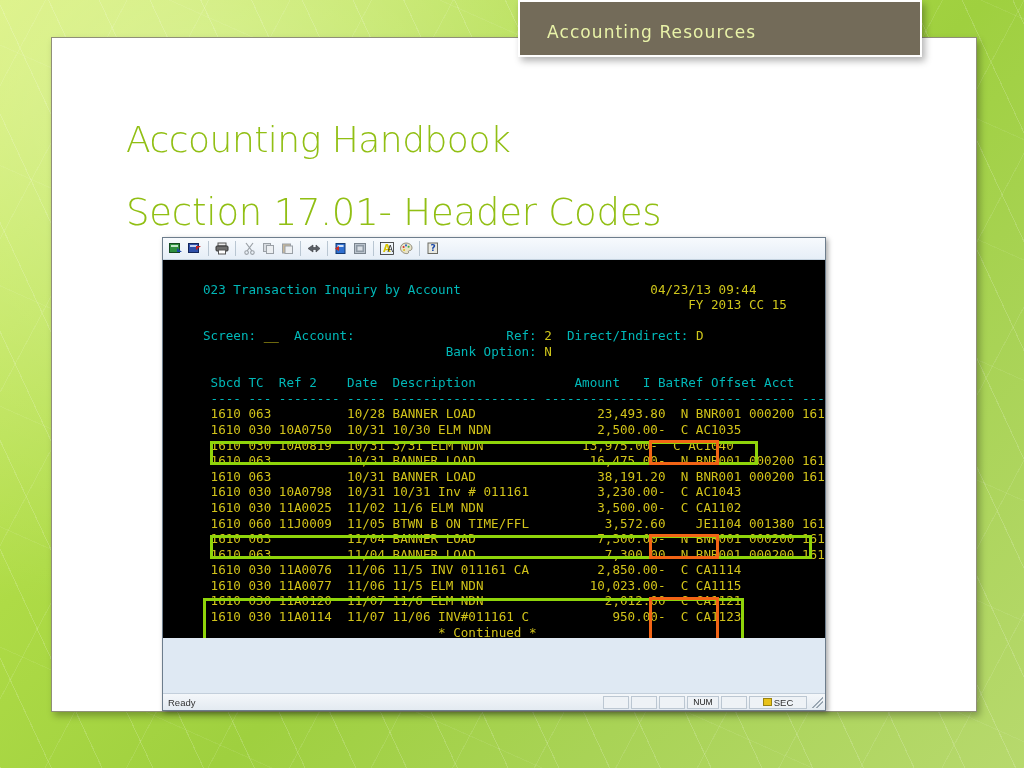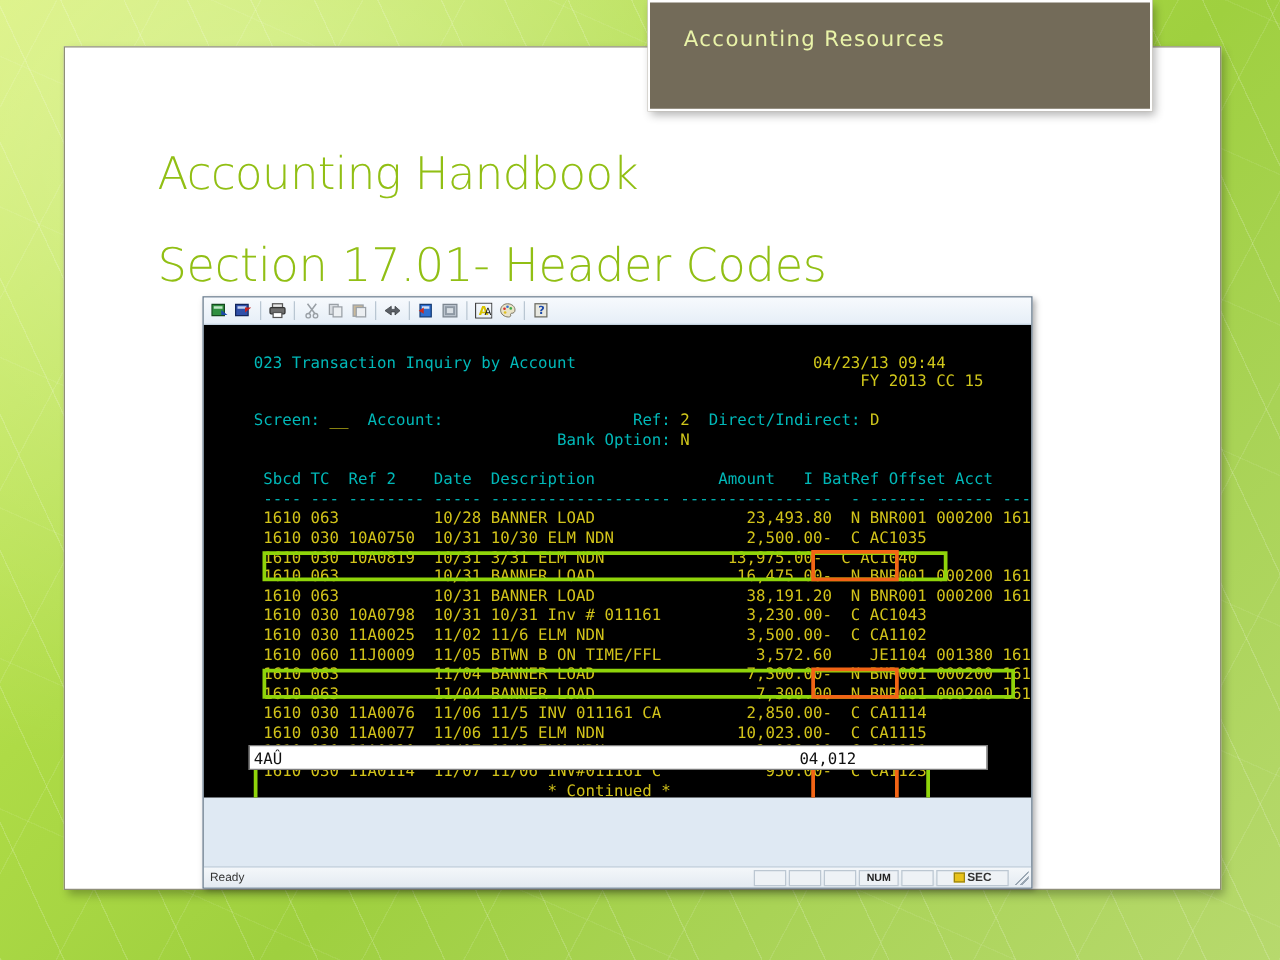--- a/index.html
+++ b/index.html
@@ -31,21 +31,21 @@
   
   #card {
     position:absolute; left:51px; top:37px; width:926px; height:675px;
     background:#ffffff;
     border:1px solid #8f8f78;
     box-shadow:3px 4px 7px rgba(0,0,0,.28);
   }
 
   
   #banner {
-    position:absolute; left:518px; top:0px; width:404px; height:89px;
+    position:absolute; left:518px; top:0px; width:404px; height:57px;
     background:#736b59;
     border:2px solid #ffffff;
     box-shadow:3px 4px 7px rgba(0,0,0,.30);
     z-index:5;
   }
   #banner-text {
     position:absolute; left:27px; top:20px;
     color:#e9f3a8;
     font-size:17px; letter-spacing:1.1px;
     font-family:"DejaVu Sans", sans-serif;
@@ -159,21 +159,21 @@
   #oia-right{position:absolute;right:104px;}
 
   #statusbar{
     position:absolute; left:0; right:0; bottom:0; height:17px;
     background:linear-gradient(#f4f7fa,#e3eaf1);
     border-top:1px solid #c3cfdb;
     display:flex; align-items:center; font-size:9.5px; color:#333;
   }
   #sb-ready{padding-left:5px;}
   #sb-panels{margin-left:auto;display:flex;align-items:center;}
-  .sbp{width:26px;height:13px;border:1px solid #bcc7d2;margin-right:2px;background:#eef2f6;font-weight:bold;}
+  .sbp{width:26px;height:13px;border:1px solid #bcc7d2;margin-right:2px;background:#eef2f6;}
   .sbp.wide{width:32px;display:flex;align-items:center;justify-content:center;font-size:8.5px;color:#222;}
   .sbp.sec{width:58px;display:flex;align-items:center;gap:2px;justify-content:center;}
   .sec-key{width:9px;height:8px;background:#e8c21a;border:1px solid #9a8310;display:inline-block;}
   #sb-grip{width:11px;height:11px;margin:0 2px 0 3px;
     background:
       linear-gradient(135deg, transparent 48%, #9aa7b3 48%, #9aa7b3 56%, transparent 56%),
       linear-gradient(135deg, transparent 68%, #9aa7b3 68%, #9aa7b3 76%, transparent 76%);}
 </style>
 </head>
 <body>
@@ -312,24 +312,20 @@
 </pre>
 
     <div class="hl-green" style="left:47px;top:181px;width:548px;height:24px;"></div>
     <div class="hl-green" style="left:47px;top:275px;width:602px;height:24px;"></div>
     <div class="hl-green" style="left:40px;top:338px;width:541px;height:56px;"></div>
 
     <div class="hl-orange" style="left:486px;top:180px;width:70px;height:25px;"></div>
     <div class="hl-orange" style="left:486px;top:274px;width:70px;height:25px;"></div>
     <div class="hl-orange" style="left:486px;top:337px;width:70px;height:57px;"></div>
 
-    <div id="oia">
-      <span id="oia-left">4AÛ</span>
-      <span id="oia-right">04,012</span>
-    </div>
   </div>
 
   <div id="statusbar">
     <span id="sb-ready">Ready</span>
     <span id="sb-panels">
       <span class="sbp"></span>
       <span class="sbp"></span>
       <span class="sbp"></span>
       <span class="sbp wide">NUM</span>
       <span class="sbp"></span>

